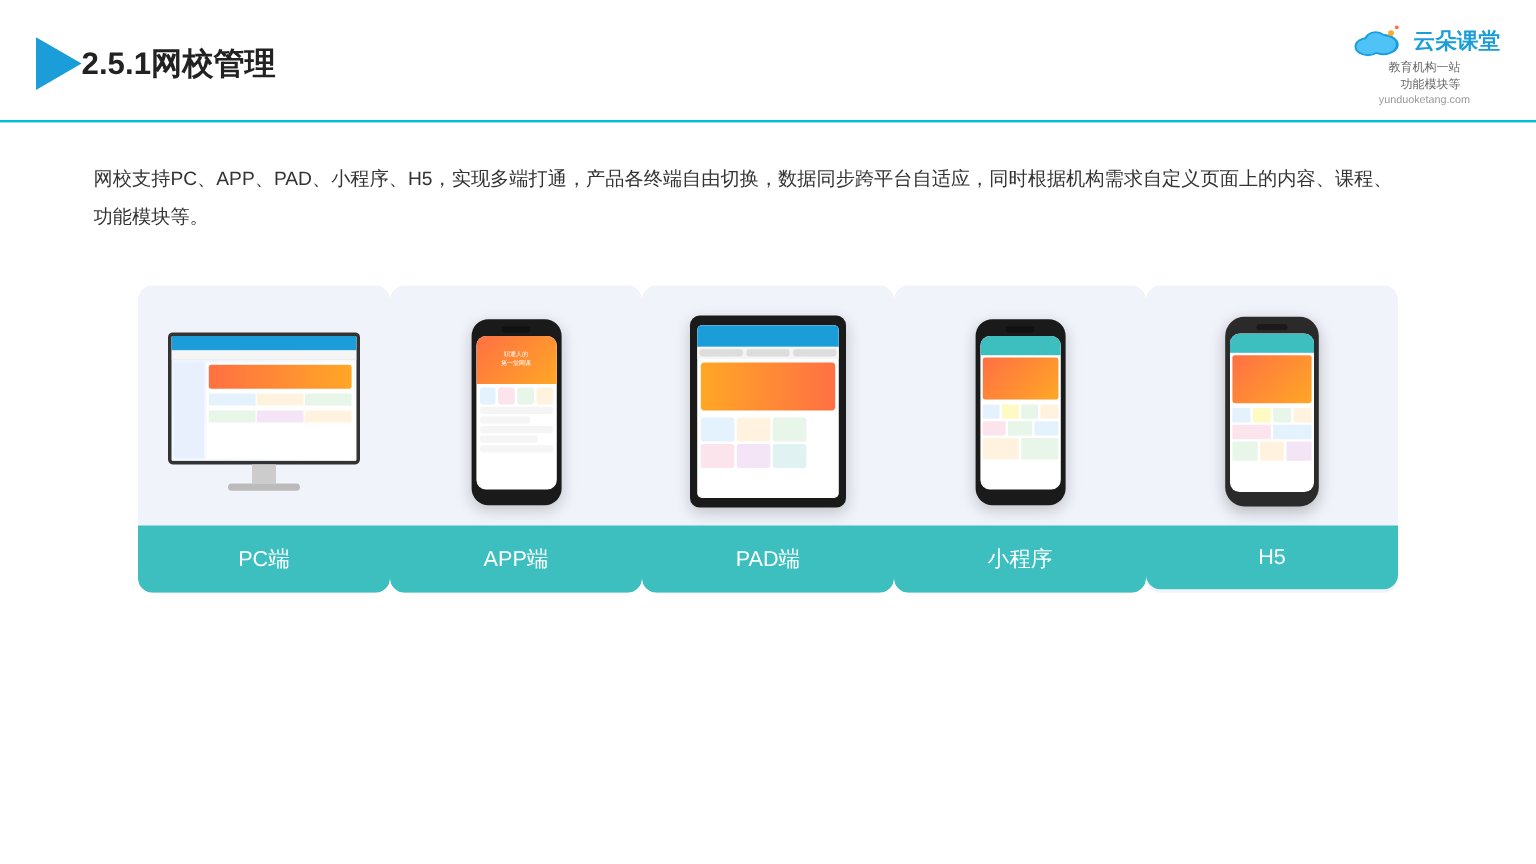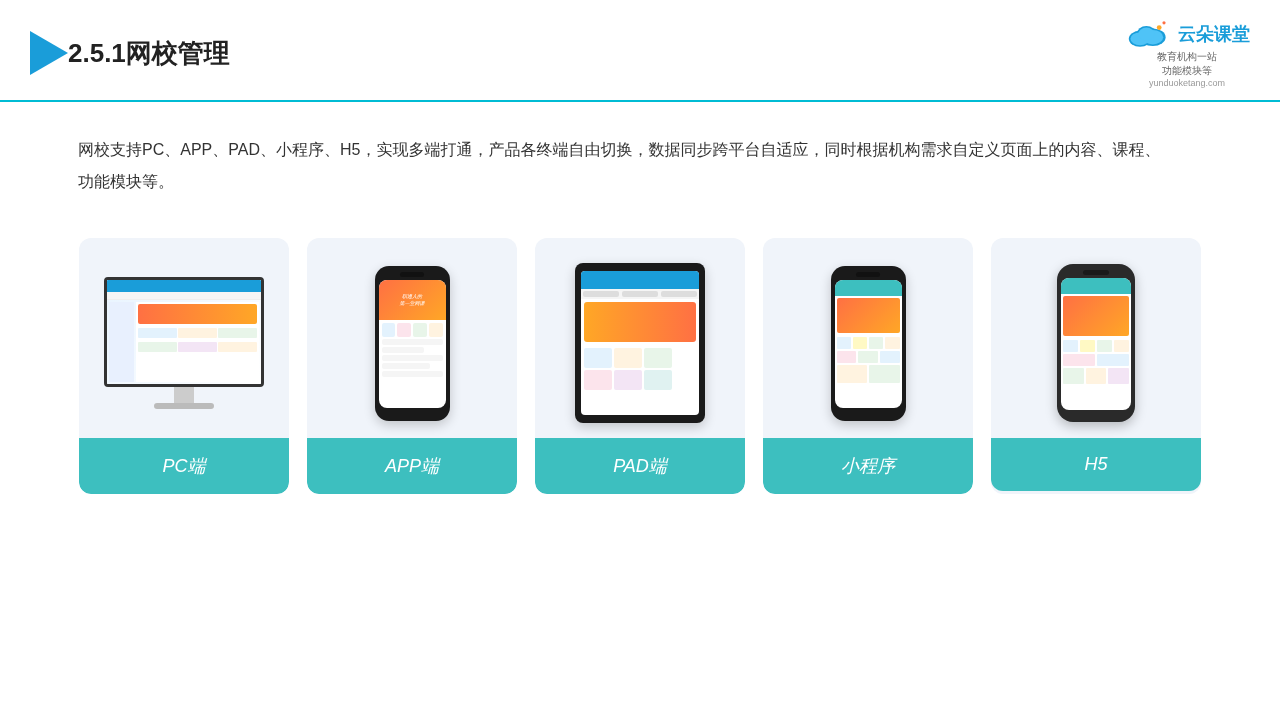--- a/index.html
+++ b/index.html
@@ -51,44 +51,42 @@
       height: 32px;
     }
     .brand-name {
       font-size: 18px;
       color: #1a9dd9;
       font-weight: bold;
     }
     .brand-subtitle {
       font-size: 10px;
       color: #666;
-      text-align: center;
+      text-align: right;
       line-height: 1.4;
     }
     .brand-url {
       font-size: 9px;
       color: #999;
       text-align: center;
     }
 
     
     .description {
       padding: 32px 106px 20px 78px;
       font-size: 16px;
       color: #333;
       line-height: 2;
     }
 
     
     .cards-container {
       display: flex;
       justify-content: center;
-      gap: 18px;
       padding: 20px 60px 30px 60px;
-      font-style: italic;
     }
 
     .card {
       background: #f0f4fa;
       border-radius: 12px;
       width: 210px;
       display: flex;
       flex-direction: column;
       align-items: center;
       overflow: hidden;

